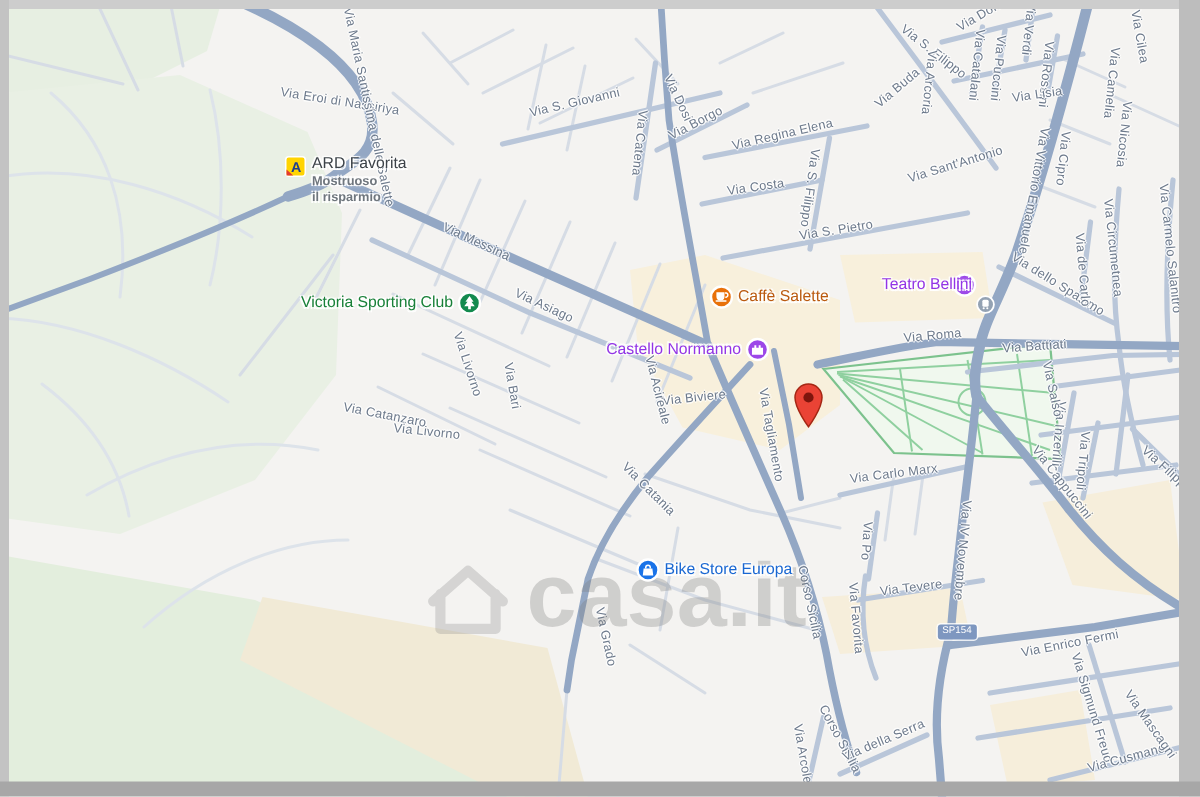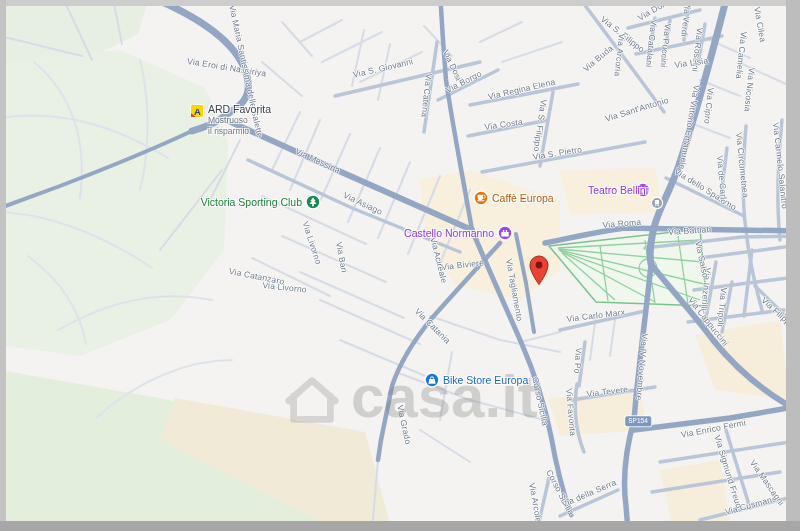--- a/index.html
+++ b/index.html
@@ -8,21 +8,21 @@
   #roads{position:absolute;left:0;top:0;z-index:10;}
   .street-label{position:absolute;transform-origin:0 0;font-size:8.5px;letter-spacing:.2px;
     color:#6d7a8c;white-space:nowrap;z-index:30;
     text-shadow:-1px 0 0 rgba(255,255,255,.85),1px 0 0 rgba(255,255,255,.85),
       0 -1px 0 rgba(255,255,255,.85),0 1px 0 rgba(255,255,255,.85);}
   .poi-icon{position:absolute;transform:translate(-50%,-50%);z-index:50;cursor:pointer;line-height:0;}
   .poi-label{position:absolute;z-index:50;font-size:10.5px;font-weight:500;white-space:nowrap;cursor:pointer;
     text-shadow:-1px -1px 0 rgba(255,255,255,.9),1px -1px 0 rgba(255,255,255,.9),
       -1px 1px 0 rgba(255,255,255,.9),1px 1px 0 rgba(255,255,255,.9),0 0 3px #fff;}
   .poi-name{line-height:1.15;}
-  .poi-sub{font-size:8.5px;color:#6f767d;font-weight:400;line-height:1.25;}
+  .poi-sub{font-size:8.5px;color:#6f767d;font-weight:700;line-height:1.25;}
   .route-badge{position:absolute;transform:translate(-50%,-50%);background:#7E97C0;color:#fff;
     font-size:6.5px;line-height:1;padding:1.5px 3px;border-radius:2px;z-index:35;
     box-shadow:0 0 0 1px rgba(255,255,255,.8);}
   .pin{position:absolute;z-index:55;line-height:0;}
   .watermark{position:absolute;left:281px;top:362px;display:flex;align-items:center;gap:8px;
     opacity:.3;z-index:40;pointer-events:none;}
   .wm-text{font-size:60px;font-weight:700;color:#7d7d7d;}
   .frame{position:absolute;z-index:100;}
   .frame-top{left:0;top:0;width:800px;height:6px;background:#cdcdcd;}
   .frame-left{left:0;top:0;width:6px;height:531px;background:#c3c3c3;}
@@ -262,21 +262,21 @@
     </div>
     <div class="poi-icon" style="left: 481px; top: 198px;"><svg width="17" height="17" viewBox="0 0 17 17">
         <circle cx="8.5" cy="8.5" r="7" fill="#E8710A" stroke="#fff" stroke-width="1.6"></circle>
         <g transform="translate(8.5,8.5)" fill="#fff">
           <path d="M-3.4,-3.2 H2 V-0.4 A2.7,2.7 0 0 1 -3.4,-0.4 Z"></path>
           <path d="M2.3,-2.7 H3.3 A1.5,1.5 0 0 1 3.3,0.1 H2.5" fill="none" stroke="#fff" stroke-width="1"></path>
           <rect x="-4" y="2.2" width="7.4" height="1" rx="0.5"></rect>
         </g>
       </svg></div>
     <div class="poi-label" style="color: rgb(186, 90, 16); left: 492px; top: 198px; transform: translateY(-50%);">
-      <div class="poi-name">Caffè Europa</div>
+      <div class="poi-name">Caffè Salette</div>
     </div>
     <div class="poi-icon" style="left: 505px; top: 233px;"><svg width="17" height="17" viewBox="0 0 17 17">
         <circle cx="8.5" cy="8.5" r="7" fill="#9C47E8" stroke="#fff" stroke-width="1.6"></circle>
         <g transform="translate(8.5,8.5)" fill="#fff">
           <path d="M-3.7,3.5 V-1.1 H-2.1 V-2.9 H-0.8 V-1.1 H0.8 V-2.9 H2.1 V-1.1 H3.7 V3.5 Z"></path>
         </g>
       </svg></div>
     <div class="poi-label" style="color: rgb(147, 52, 230); right: 306px; top: 233px; transform: translateY(-50%);">
       <div class="poi-name">Castello Normanno</div>
     </div>

